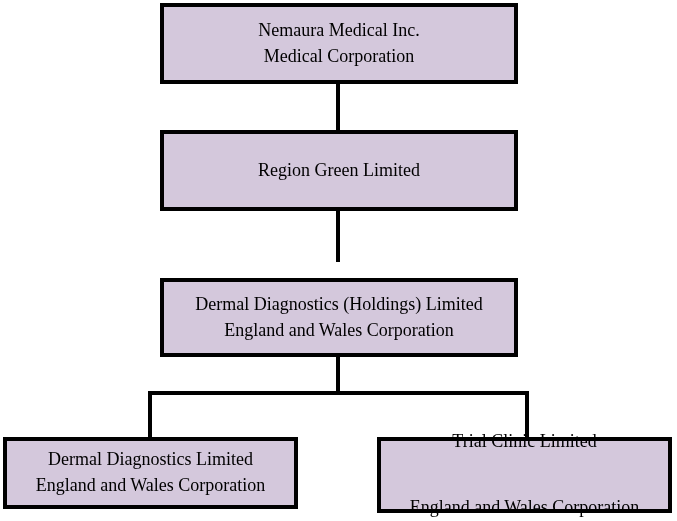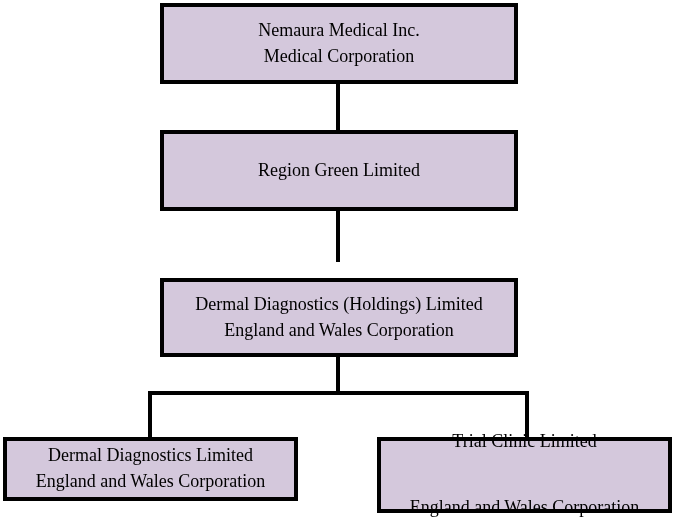--- a/index.html
+++ b/index.html
@@ -35,21 +35,21 @@
   }
   .org-box .line1,
   .org-box .line2 {
     display: block;
     white-space: nowrap;
   }
   
   #node-parent      { left: 160px; top: 3px;   width: 358px; height: 81px; }
   #node-region      { left: 160px; top: 130px; width: 358px; height: 81px; }
   #node-holdings    { left: 160px; top: 262px; width: 358px; height: 79px; margin-top: 16px; }
-  #node-dermal      { left: 3px;   top: 437px; width: 295px; height: 64px; }
+  #node-dermal      { left: 3px;   top: 437px; width: 295px; height: 72px; }
   #node-trial       { left: 377px; top: 437px; width: 295px; height: 76px; gap: 40px; }
 
   
   .connector {
     position: absolute;
     background: #000000;
     z-index: 1;
   }
   .connector.v { width: 4px; }
   .connector.h { height: 4px; }

